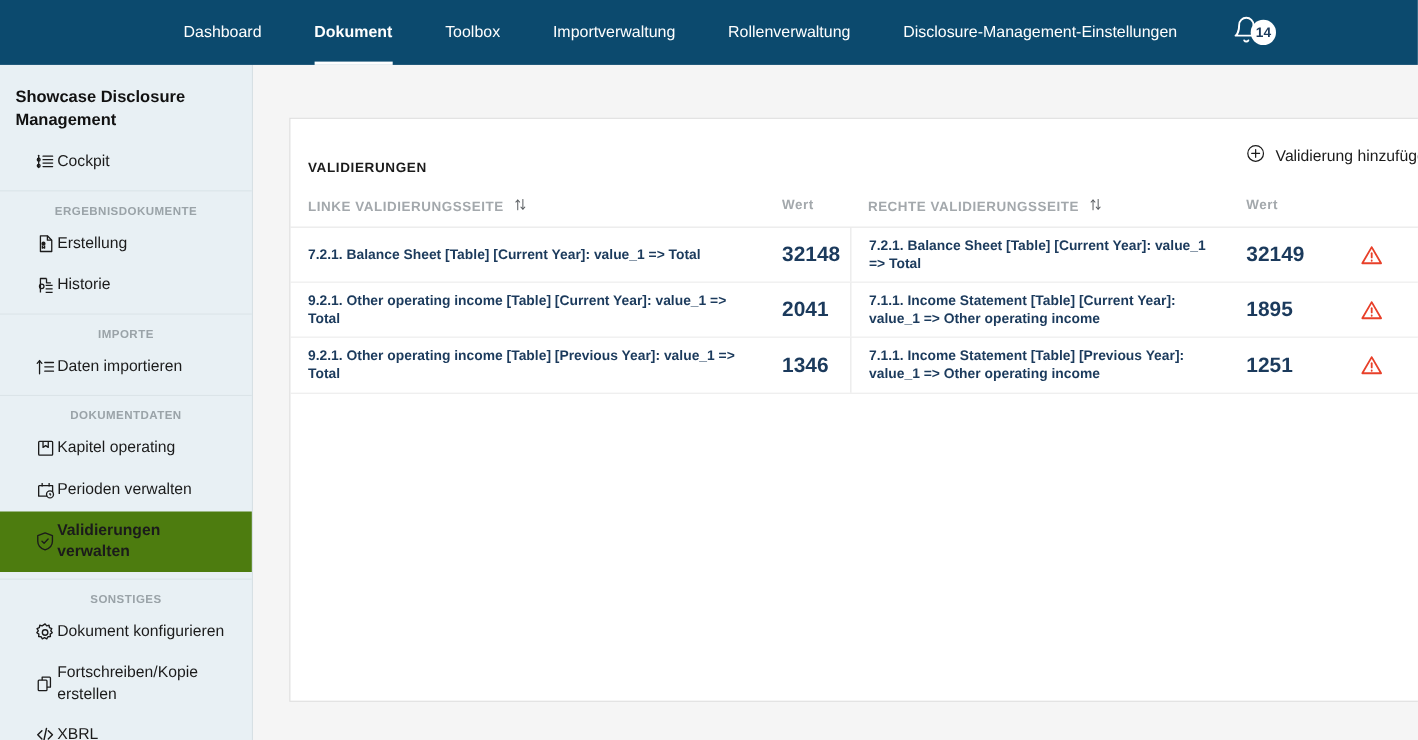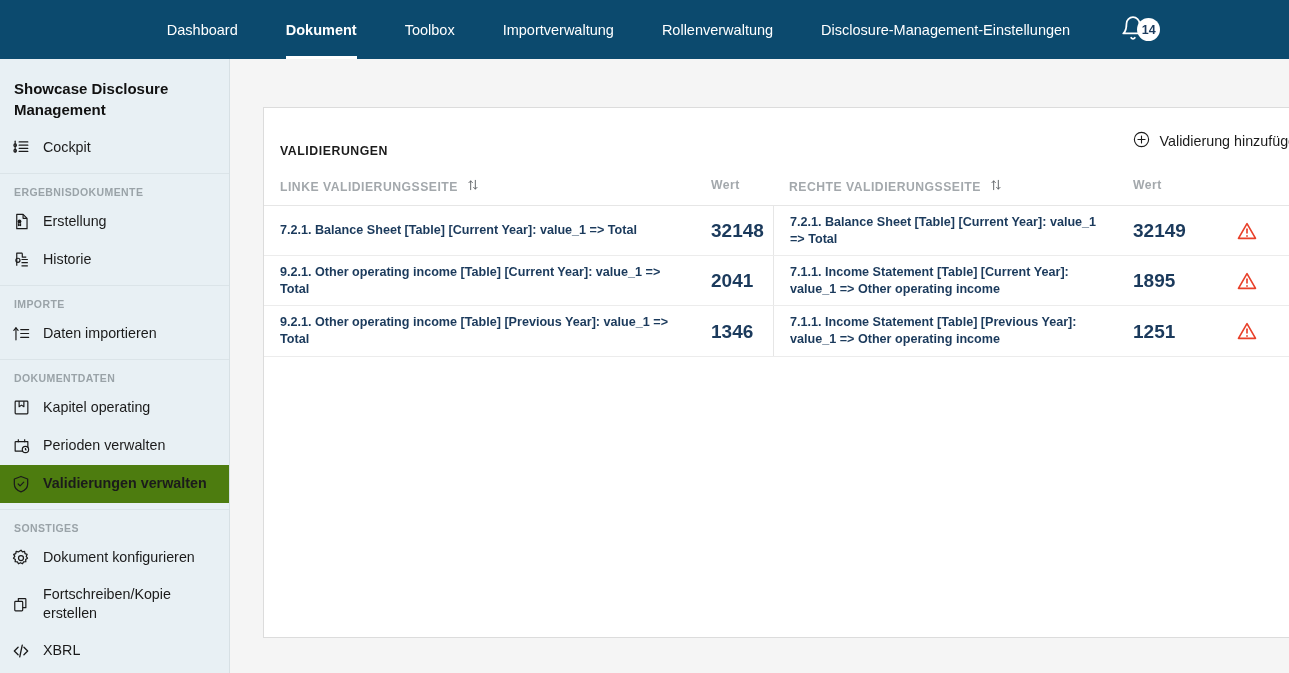--- a/index.html
+++ b/index.html
@@ -68,24 +68,25 @@
     font-size: 15px; font-weight: bold; color: #111;
     padding: 19px 16px 8px 14px;
     line-height: 1.42;
   }
   .sb-section { border-bottom: 1px solid #dbe4e8; padding-bottom: 6px; }
   .sb-section.last { border-bottom: none; }
   .sb-label {
     font-size: 10.5px; color: #9aa3a8; font-weight: bold;
     letter-spacing: .4px;
     padding: 12px 14px 5px 14px;
+    text-align: center;
   }
   .sb-item {
-    display: flex; align-items: center; gap: 11px;
-    padding: 8px 14px 8px 10px;
+    display: flex; align-items: center; 
+    padding: 8px 14px 8px 30px;
     font-size: 14.3px; color: #1b1b1b;
     cursor: pointer; min-height: 36px;
     line-height: 1.38;
   }
   .sb-item.active { background: #4d7c0f; font-weight: bold; }
   .sb-icon { width: 22px; min-width: 22px; height: 22px; display: flex; align-items: center; justify-content: center; }
   .sb-icon svg { display: block; }
 
   
   .main { flex: 1; padding: 48px 29px 0 33px; }

